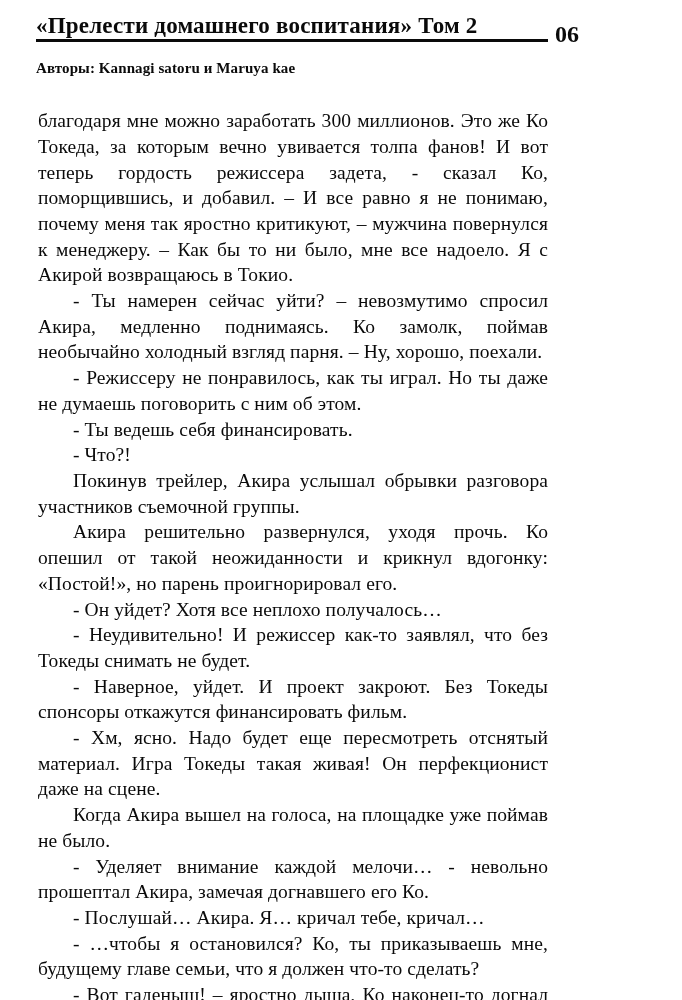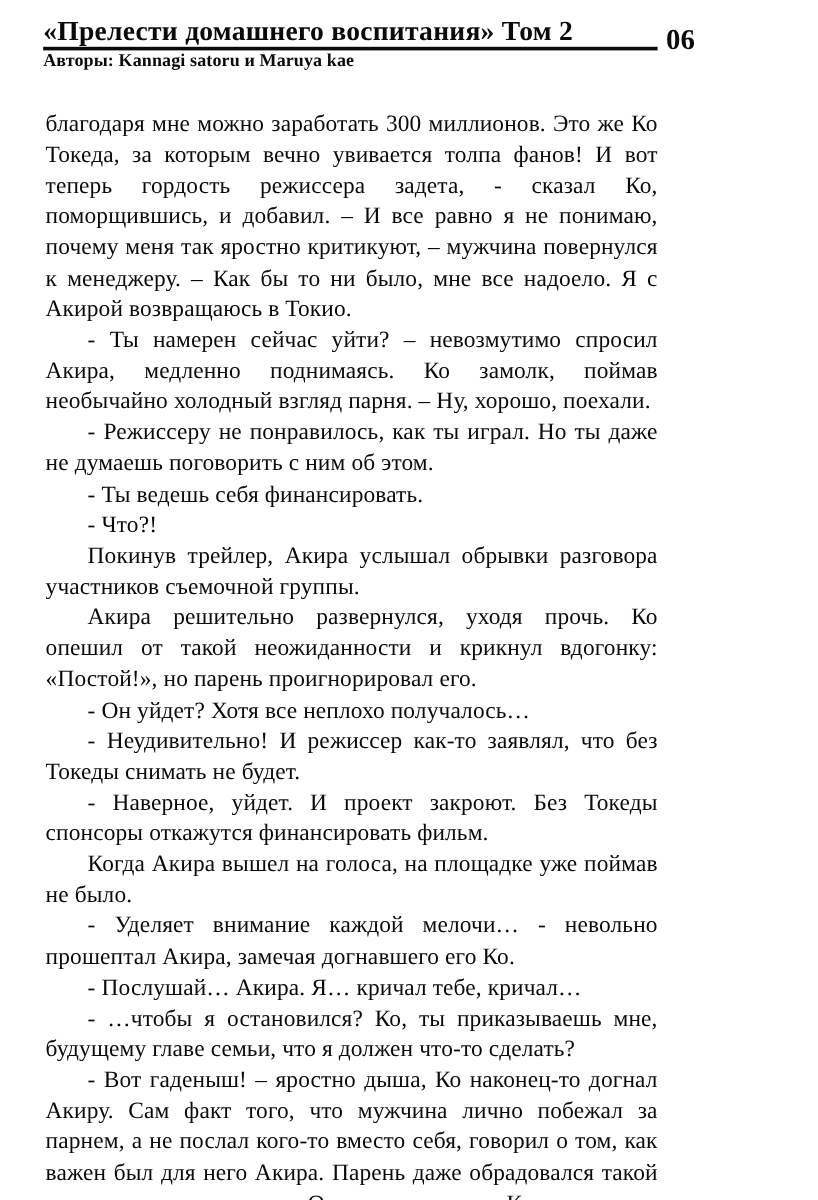--- a/index.html
+++ b/index.html
@@ -40,21 +40,21 @@
     flex: 0 0 auto;
     font-size: 24px;
     font-weight: bold;
     padding-left: 7px;
     line-height: 1.0;
     transform: translateY(4px);
   }
   .authors {
     font-size: 15px;
     font-weight: bold;
-    margin-top: 1px;
+    margin-top: 18px;
     letter-spacing: 0.1px;
   }
   .body-text {
     padding: 31px 37px 0 38px;
     text-align: justify;
     font-size: 19.5px;
     line-height: 25.7px;
     letter-spacing: 0.1px;
   }
   .body-text p {
@@ -82,20 +82,21 @@
     <p class="p">благодаря мне можно заработать 300 миллионов. Это же Ко Токеда, за которым вечно увивается толпа фанов! И вот теперь гордость режиссера задета, - сказал Ко, поморщившись, и добавил. – И все равно я не понимаю, почему меня так яростно критикуют, – мужчина повернулся к менеджеру. – Как бы то ни было, мне все надоело. Я с Акирой возвращаюсь в Токио.</p>
     <p class="p indent">- Ты намерен сейчас уйти? – невозмутимо спросил Акира, медленно поднимаясь. Ко замолк, поймав необычайно холодный взгляд парня. – Ну, хорошо, поехали.</p>
     <p class="p indent">- Режиссеру не понравилось, как ты играл. Но ты даже не думаешь поговорить с ним об этом.</p>
     <p class="p indent">- Ты ведешь себя финансировать.</p>
     <p class="p indent">- Что?!</p>
     <p class="p indent">Покинув трейлер, Акира услышал обрывки разговора участников съемочной группы.</p>
     <p class="p indent">Акира решительно развернулся, уходя прочь. Ко опешил от такой неожиданности и крикнул вдогонку: «Постой!», но парень проигнорировал его.</p>
     <p class="p indent">- Он уйдет? Хотя все неплохо получалось…</p>
     <p class="p indent">- Неудивительно! И режиссер как-то заявлял, что без Токеды снимать не будет.</p>
     <p class="p indent">- Наверное, уйдет. И проект закроют. Без Токеды спонсоры откажутся финансировать фильм.</p>
+    <p class="p indent">- Хм, ясно. Надо будет еще пересмотреть отснятый материал. Игра Токеды такая живая! Он перфекционист даже на сцене.</p>
     <p class="p indent">Когда Акира вышел на голоса, на площадке уже поймав не было.</p>
     <p class="p indent">- Уделяет внимание каждой мелочи… - невольно прошептал Акира, замечая догнавшего его Ко.</p>
     <p class="p indent">- Послушай… Акира. Я… кричал тебе, кричал…</p>
     <p class="p indent">- …чтобы я остановился? Ко, ты приказываешь мне, будущему главе семьи, что я должен что-то сделать?</p>
     <p class="p indent">- Вот гаденыш! – яростно дыша, Ко наконец-то догнал Акиру. Сам факт того, что мужчина лично побежал за парнем, а не послал кого-то вместо себя, говорил о том, как важен был для него Акира. Парень даже обрадовался такой мысли, но вида не подал. Он подождал, пока Ко отдышится, и медленно произнес:</p>
 
   </div>
 </div>
 
 </body></html>

